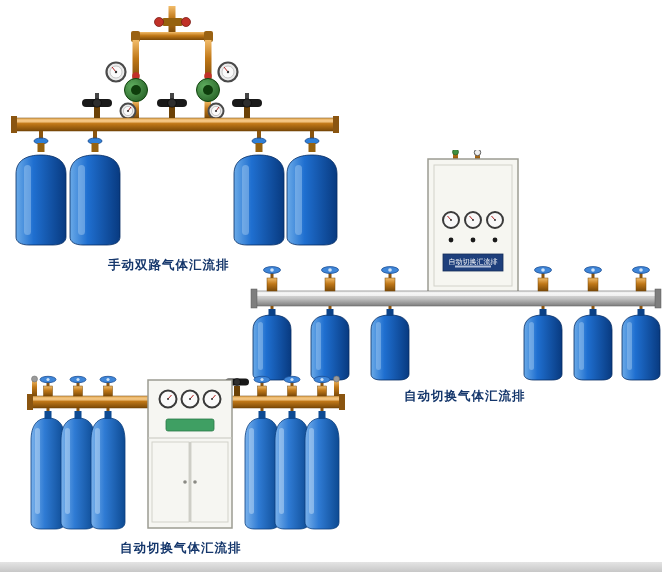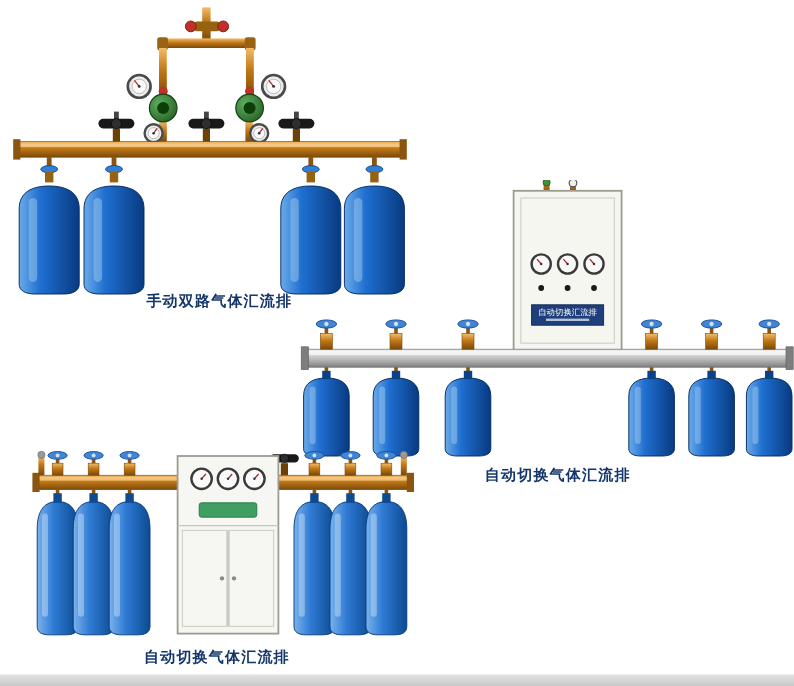--- a/index.html
+++ b/index.html
@@ -116,21 +116,21 @@
       <use href="#g1-cylvalve" transform="translate(33,125)"></use>
       <use href="#g1-cylvalve" transform="translate(87,125)"></use>
       <use href="#g1-cylvalve" transform="translate(251,125)"></use>
       <use href="#g1-cylvalve" transform="translate(304,125)"></use>
 
       <use href="#g1-bottle" transform="translate(7,146)"></use>
       <use href="#g1-bottle" transform="translate(61,146)"></use>
       <use href="#g1-bottle" transform="translate(225,146)"></use>
       <use href="#g1-bottle" transform="translate(278,146)"></use>
     </svg>
-    <figcaption class="caption" style="left:100px; top:237px;margin-left:14px;">手动双路气体汇流排</figcaption>
+    <figcaption class="caption" style="left:100px; top:251px;">手动双路气体汇流排</figcaption>
   </figure>
 
   <figure class="product" style="left:250px; top:150px; width:412px; height:262px;">
     <svg width="412" height="236" viewBox="0 0 412 236">
       <defs>
         <linearGradient id="g2-brass" x1="0" y1="0" x2="0" y2="1">
           <stop offset="0" stop-color="#f2bc6a"></stop>
             <stop offset="0.45" stop-color="#c07818"></stop>
             <stop offset="1" stop-color="#7c4a08"></stop>
         </linearGradient>

